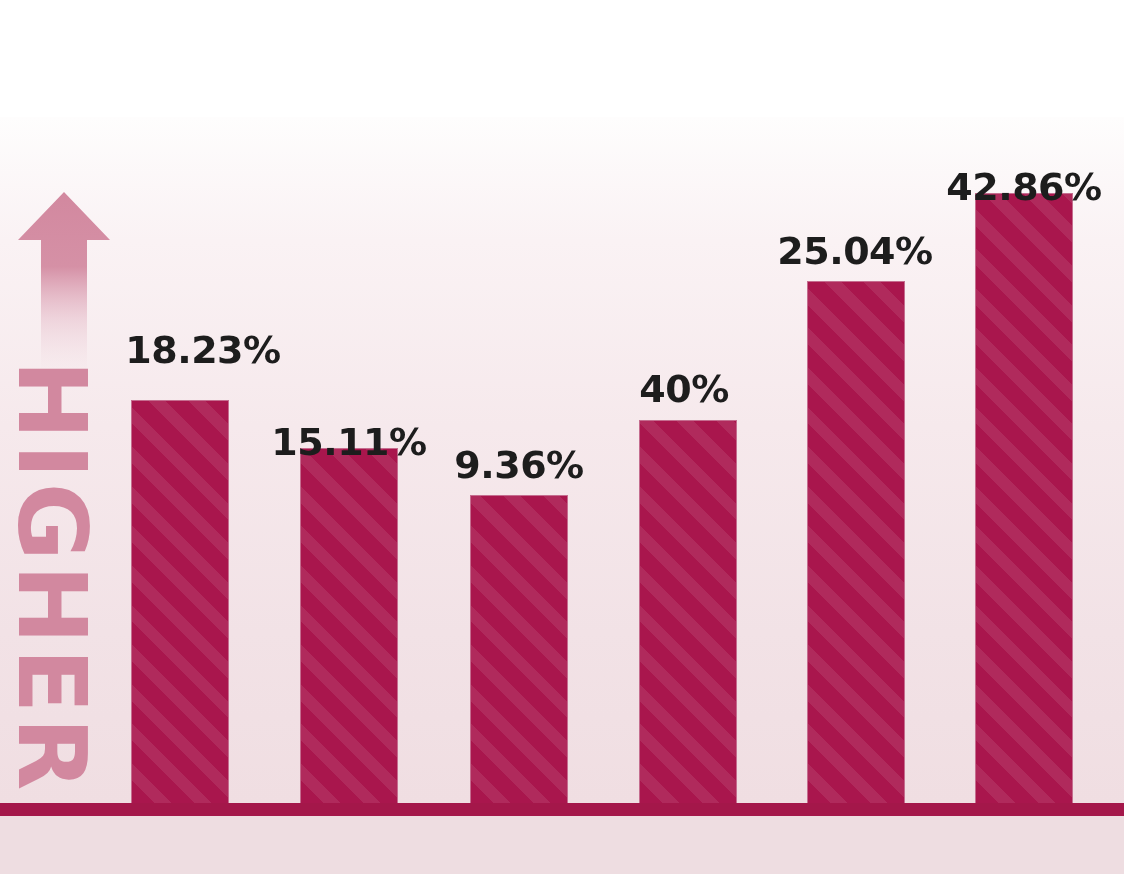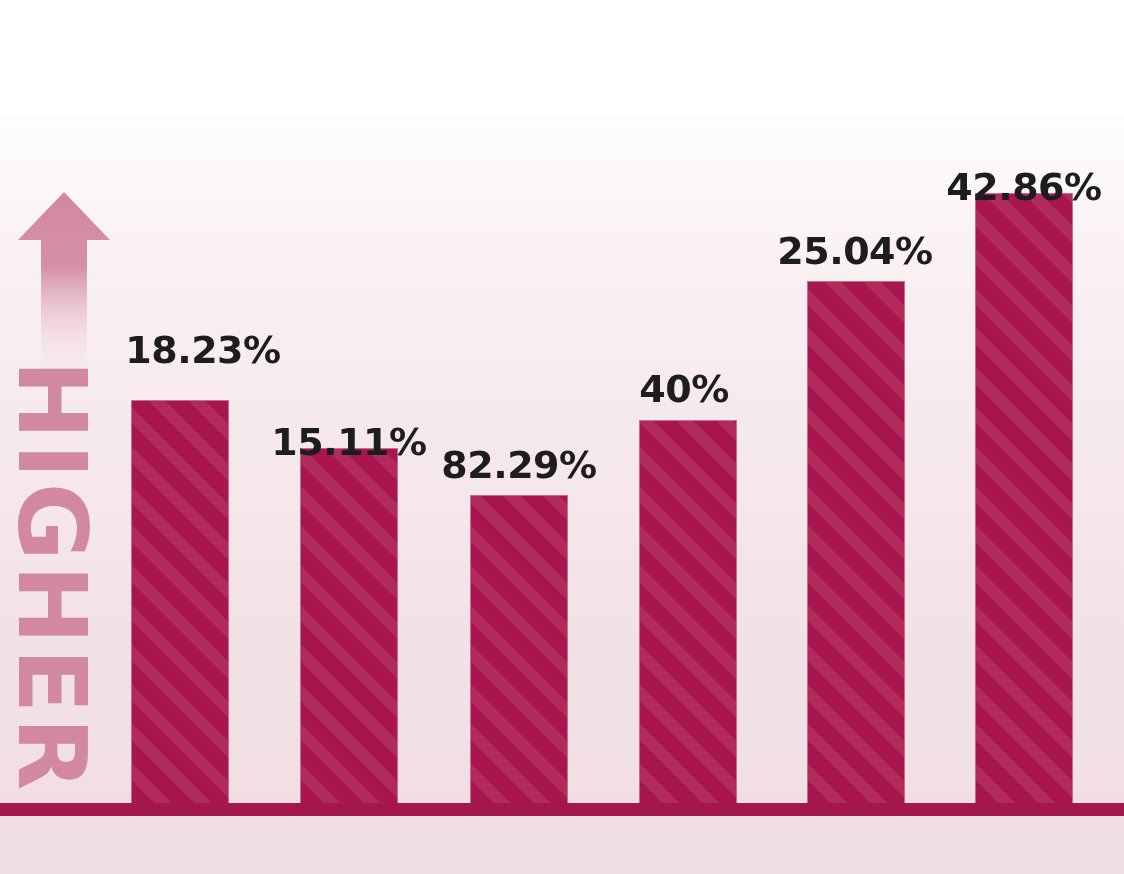--- a/index.html
+++ b/index.html
@@ -145,21 +145,21 @@
 
     <div class="bar" style="left:131px; height:403px;"></div>
     <div class="bar" style="left:300px; height:355px;"></div>
     <div class="bar" style="left:470px; height:308px;"></div>
     <div class="bar" style="left:639px; height:383px;"></div>
     <div class="bar" style="left:807px; height:522px;"></div>
     <div class="bar" style="left:975px; height:610px;"></div>
 
     <div class="bar-value" style="left:184px; top:328px;margin-left:19px;">18.23%</div>
     <div class="bar-value" style="left:349px; top:420px;">15.11%</div>
-    <div class="bar-value" style="left:519px; top:443px;">82.29%</div>
+    <div class="bar-value" style="left:519px; top:443px;">9.36%</div>
     <div class="bar-value" style="left:684px; top:367px;">40%</div>
     <div class="bar-value" style="left:855px; top:229px;">25.04%</div>
     <div class="bar-value" style="left:1024px; top:141px;margin-top:24px;">42.86%</div>
   </div>
 
   <div class="baseline-band"></div>
 
   <div class="label-strip">
     
     

